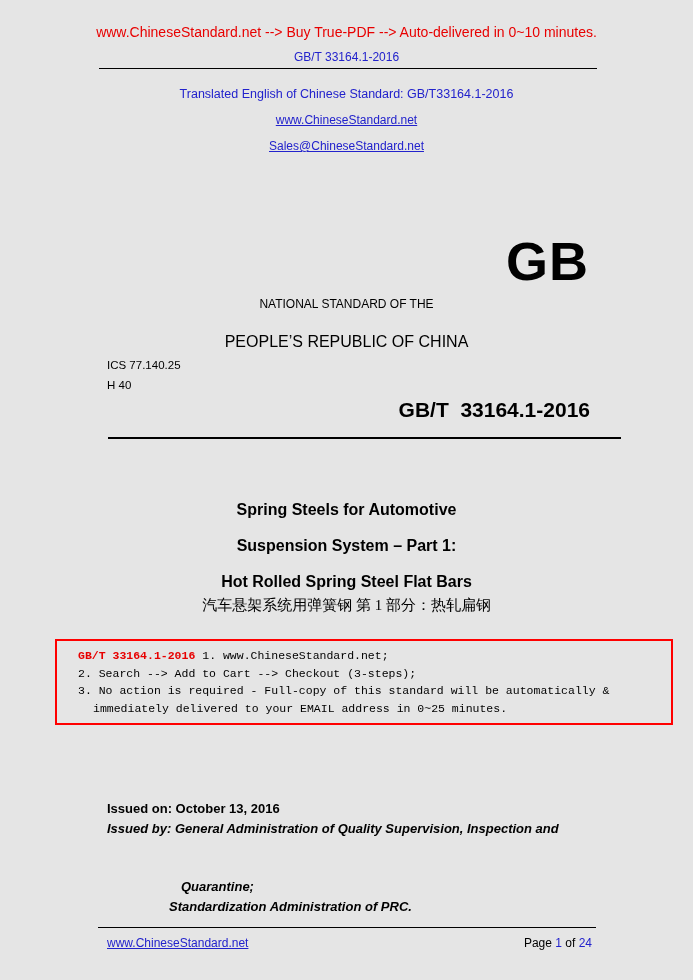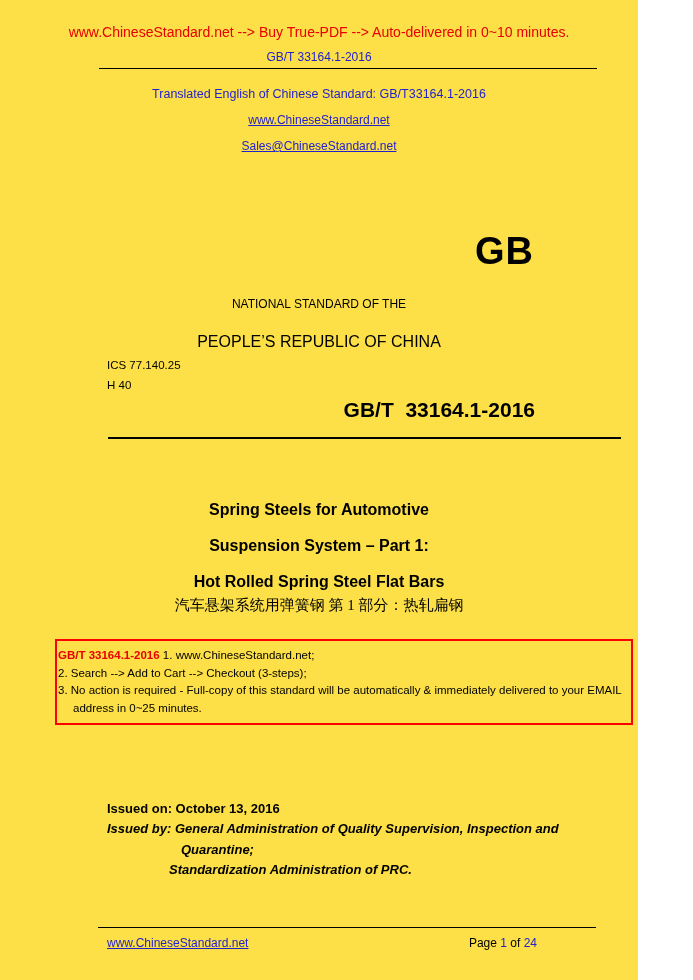--- a/index.html
+++ b/index.html
@@ -1,62 +1,62 @@
 <!DOCTYPE html>
 <html><head>
 <meta charset="utf-8">
 <style>
   html, body { margin: 0; padding: 0; background: #ffffff; }
   .page {
     position: relative;
-    width: 638px;
+    width: 693px;
     height: 980px;
-    background: #fde047;
+    background: #e5e5e5;
     font-family: "Liberation Sans", "DejaVu Sans", sans-serif;
     color: #000;
     overflow: hidden;
   }
   .abs { position: absolute; }
   .centered { left: 0; width: 100%; text-align: center; }
   .blue { color: #2222cc; }
   .link { color: #2222cc; text-decoration: underline; cursor: pointer; }
   .hr { background: #000; }
 
   .promo      { top: 24px; font-size: 14px; color: #e80000; }
   .top-code   { top: 50px; font-size: 12px; color: #2222cc; }
   .top-hr     { top: 68px; left: 99px; width: 498px; height: 1px; }
   .translated { top: 87px; font-size: 12.5px; color: #2222cc; }
   .site-link  { top: 113px; font-size: 12px; }
   .email-link { top: 139px; font-size: 12px; }
 
-  .gb-logo  { top: 230px; right: 104px; font-size: 38px; font-weight: bold; letter-spacing: 1px; }
+  .gb-logo  { top: 230px; right: 104px; font-size: 54px; font-weight: bold; letter-spacing: 1px; }
   .nat1     { top: 297px; font-size: 12px; }
   .nat2     { top: 333px; font-size: 16px; }
   .ics      { top: 359px; left: 107px; font-size: 11.5px; }
   .hcode    { top: 379px; left: 107px; font-size: 11.5px; }
   .std-code { top: 398px; right: 103px; font-size: 21px; font-weight: bold; white-space: pre; }
   .mid-hr   { top: 437px; left: 108px; width: 513px; height: 2px; }
 
   .title-block { top: 492px; font-weight: bold; font-size: 16px; }
   .title-block .t-line { line-height: 36px; }
   .title-cn { top: 596px; font-size: 15px; font-family: "Liberation Serif", "DejaVu Serif", serif; }
 
   .notice-box {
     top: 639px; left: 55px; width: 572px;
     border: 2px solid #ff0000;
-    padding: 6px 1px;
-    font-size: 11.5px; line-height: 17.5px;
+    padding: 6px 21px;
+    font-size: 11.5px; line-height: 17.5px; font-family: Liberation Mono, monospace;
   }
   .notice-code { color: #e80000; font-weight: bold; }
   .hang { padding-left: 15px; text-indent: -15px; }
 
   .issued      { top: 777px; left: 107px;  font-size: 13px; font-weight: bold; margin-top: 24px; }
   .implemented { top: 777px; left: 355px;  font-size: 13px; font-weight: bold; }
   .issuer      { top: 819px; left: 107px;  font-size: 13px; font-weight: bold; line-height: 20.5px; font-style: italic; }
-  .ind1 { margin-left: 74px; }
+  .ind1 { margin-left: 74px; margin-top: 37px; }
   .ind2 { margin-left: 62px; }
 
   .footer-hr    { top: 927px; left: 98px; width: 498px; height: 1px; }
   .footer-left  { top: 936px; left: 107px; font-size: 12px; }
   .footer-right { top: 936px; right: 101px; font-size: 12px; }
 </style>
 </head>
 <body>
 
 <div class="page">

